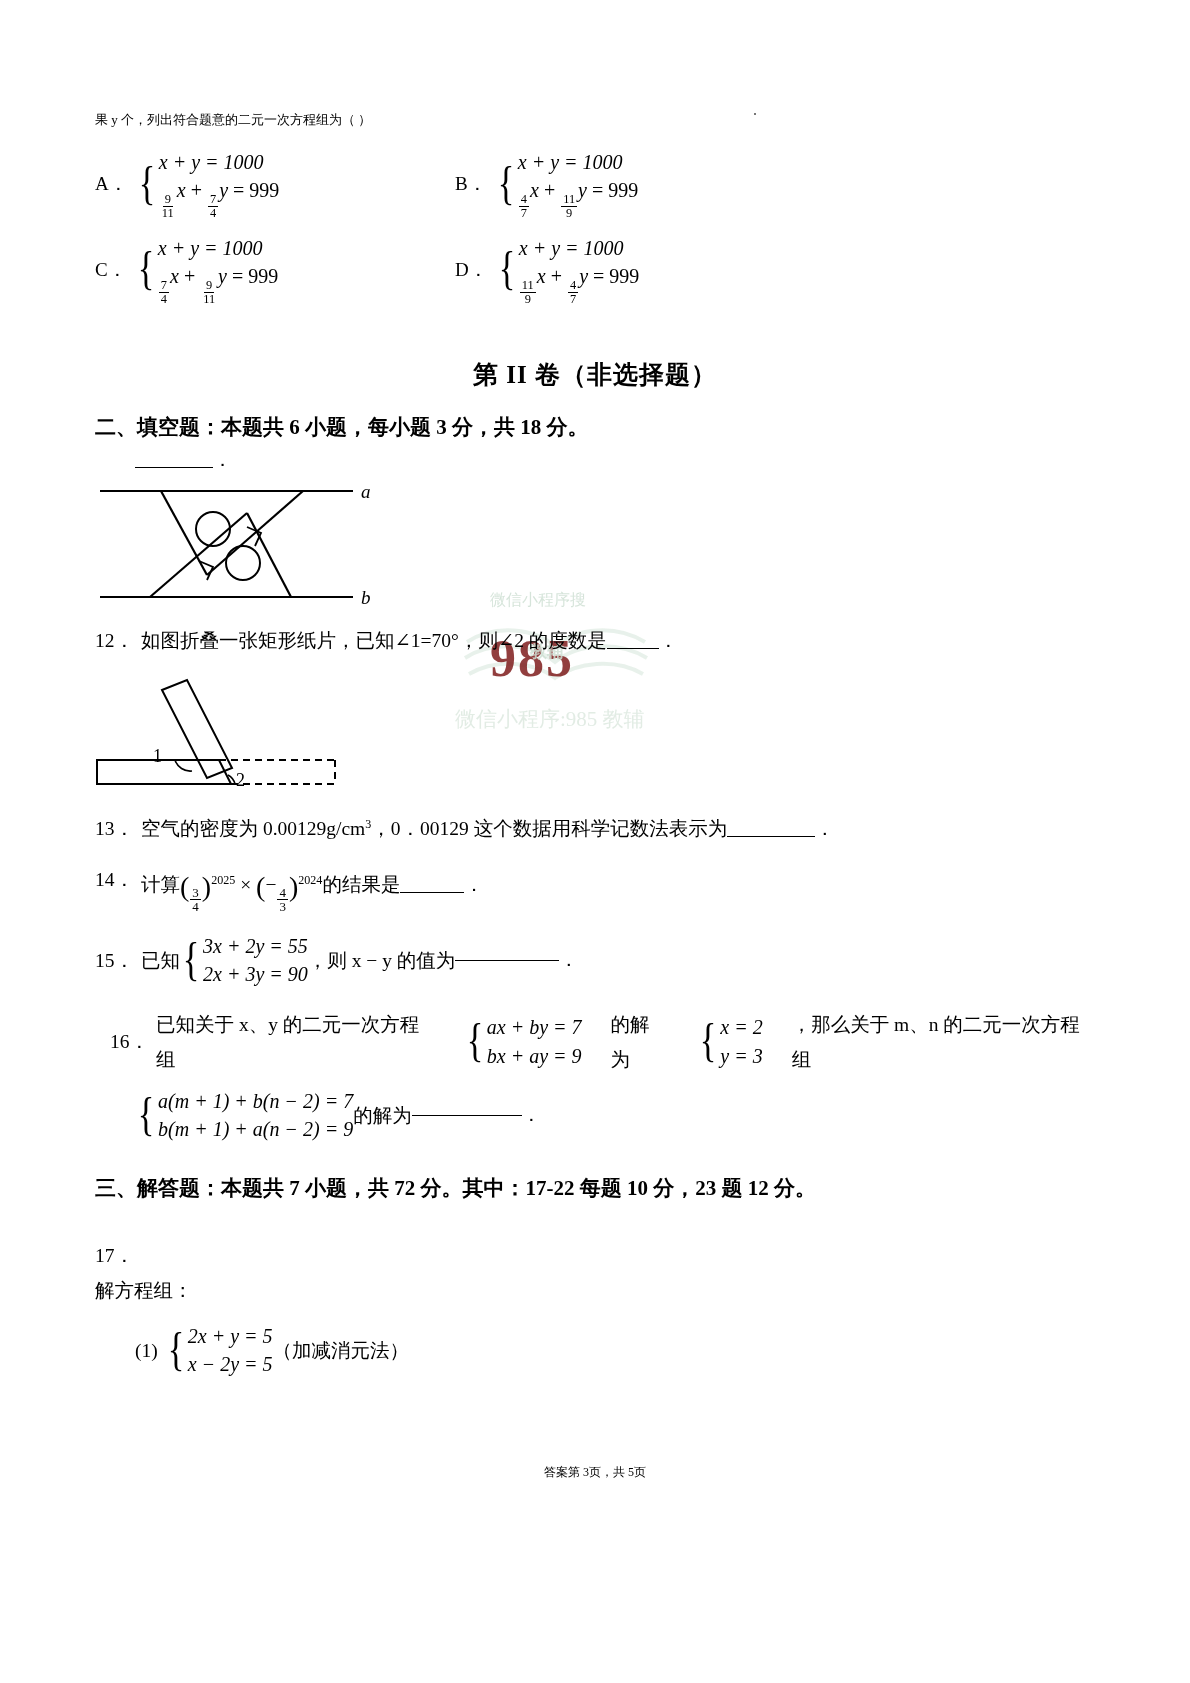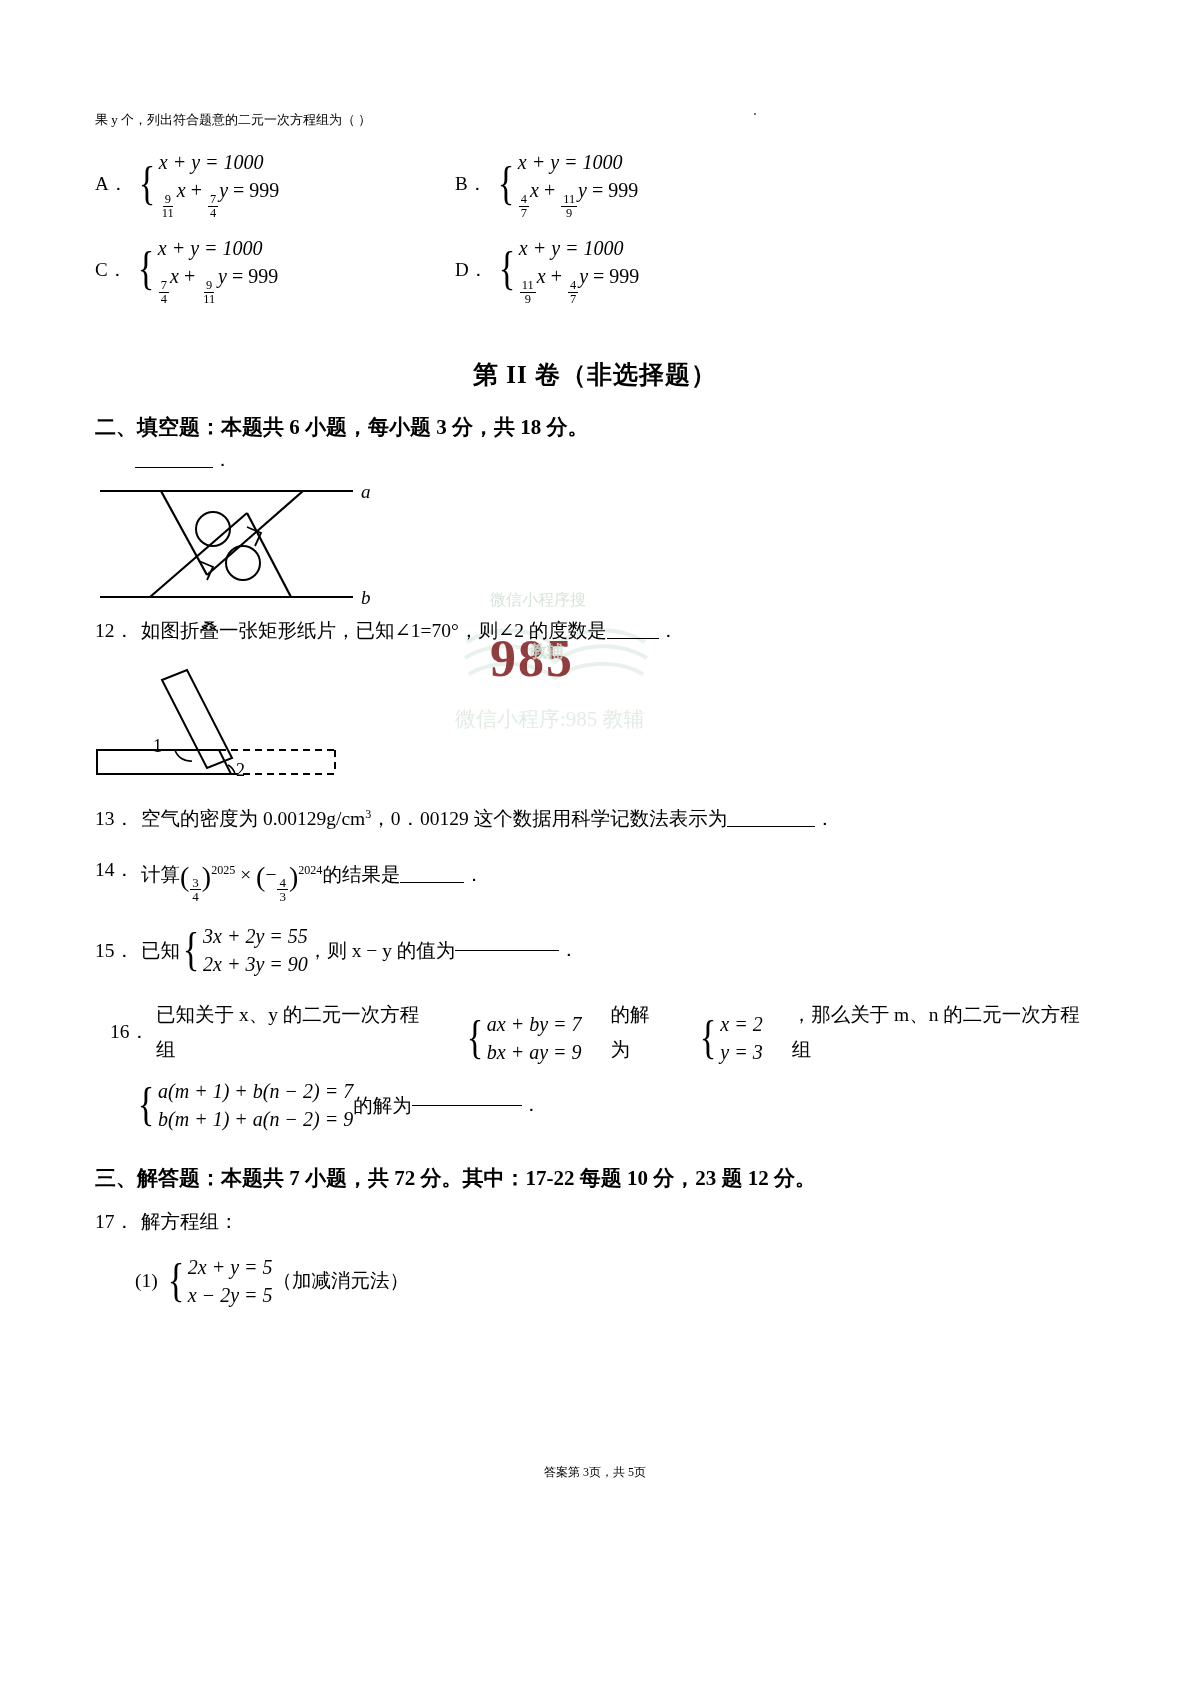--- a/index.html
+++ b/index.html
@@ -302,21 +302,21 @@
         </g>
         <g stroke="#000" fill="none" stroke-width="2">
           <circle cx="118" cy="50" r="17"></circle>
           <circle cx="148" cy="84" r="17"></circle>
         </g>
         <text x="266" y="19" font-size="19" font-style="italic" font-family="Liberation Serif, serif">a</text>
         <text x="266" y="125" font-size="19" font-style="italic" font-family="Liberation Serif, serif">b</text>
       </svg>
     </div>
 
-    <div class="q-row" style="">
+    <div class="q-row" style="margin-top:10px;">
       <span class="q-num">12．</span>
       <span class="q-body cn"><span>如图折叠一张矩形纸片，已知∠1=70°，则∠2 的度数是</span><span class="blank" style="width:52px;"></span><span class="pd">．</span></span>
     </div>
 
     <div class="fig" style="margin-top:12px;">
       <svg width="300" height="125" viewBox="0 0 300 125">
         <g stroke="#000" fill="none" stroke-width="2">
 
           <path d="M67,20 L92,10 L137,98 L112,108 Z"></path>
 
@@ -367,21 +367,21 @@
           </span>
         </span>
         <span>，则 x − y 的值为</span>
           <span class="blank" style="width:104px;"></span>
           <span class="pd">．</span>
       </span>
     </div>
 
     <div class="q-row" style="margin-top:18px; align-items:center;margin-left:15px;">
       <span class="q-num">16．</span>
-      <span class="q-body cn" style="display:flex;align-items:flex-end;flex-wrap:nowrap;gap:29px;">
+      <span class="q-body cn" style="display:flex;align-items:center;flex-wrap:nowrap;gap:29px;">
         <span>已知关于 x、y 的二元一次方程组</span>
         <span class="sys">
           <span class="brace">{</span>
           <span class="sys-rows">
             <span class="sys-row mi">ax + by = 7</span>
             <span class="sys-row mi">bx + ay = 9</span>
           </span>
         </span>
         <span>的解为</span>
         <span class="sys">
@@ -402,21 +402,21 @@
           <span class="sys-row mi">b(m + 1) + a(n − 2) = 9</span>
         </span>
       </span>
       <span class="cn">的解为</span>
         <span class="blank" style="width:110px;"></span>
         <span class="pd">．</span>
     </div>
 
     <div class="sec-head cn" style="margin-top:30px;">三、解答题：本题共 7 小题，共 72 分。其中：17-22 每题  10 分，23 题 12 分。</div>
 
-    <div class="q-row" style="margin-top:12px;">
+    <div class="q-row" style="margin-top:36px;flex-direction:column;">
       <span class="q-num">17．</span>
       <span class="q-body cn">解方程组：</span>
     </div>
     <div class="q-row" style="margin-top:14px; margin-left:40px; align-items:center;">
       <span class="q-num">(1)</span>
       <span class="sys">
         <span class="brace">{</span>
         <span class="sys-rows">
           <span class="sys-row mi">2x + y = 5</span>
           <span class="sys-row mi">x − 2y = 5</span>

